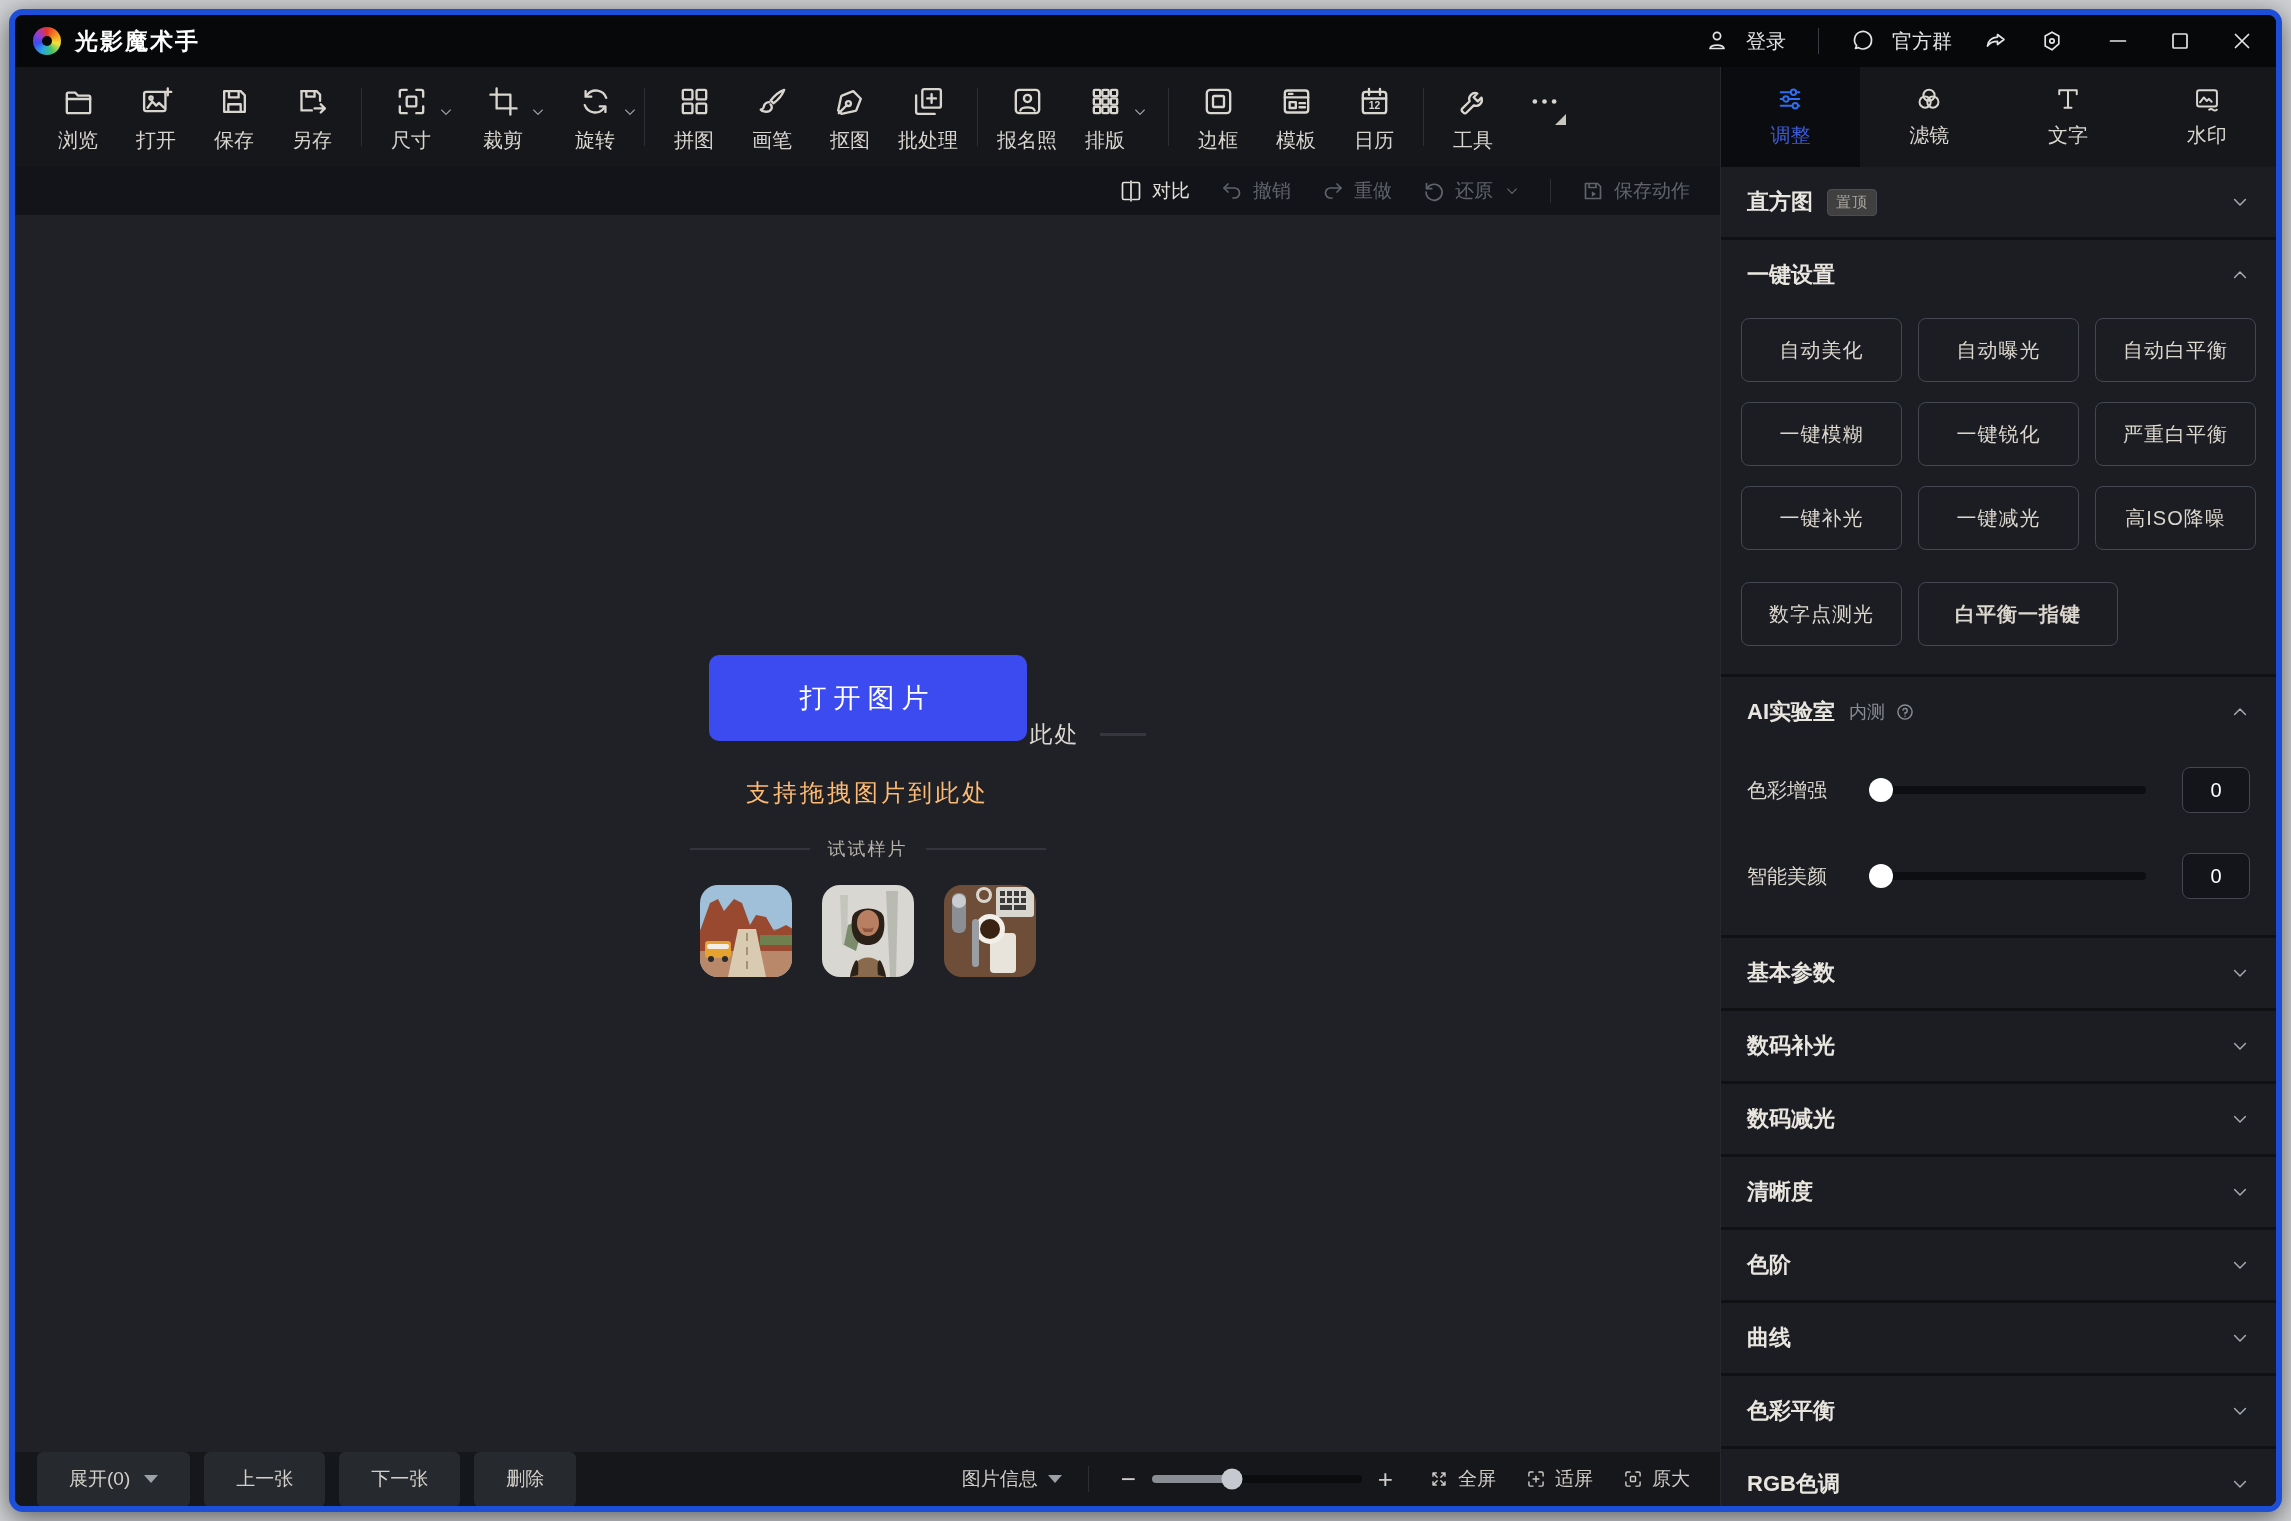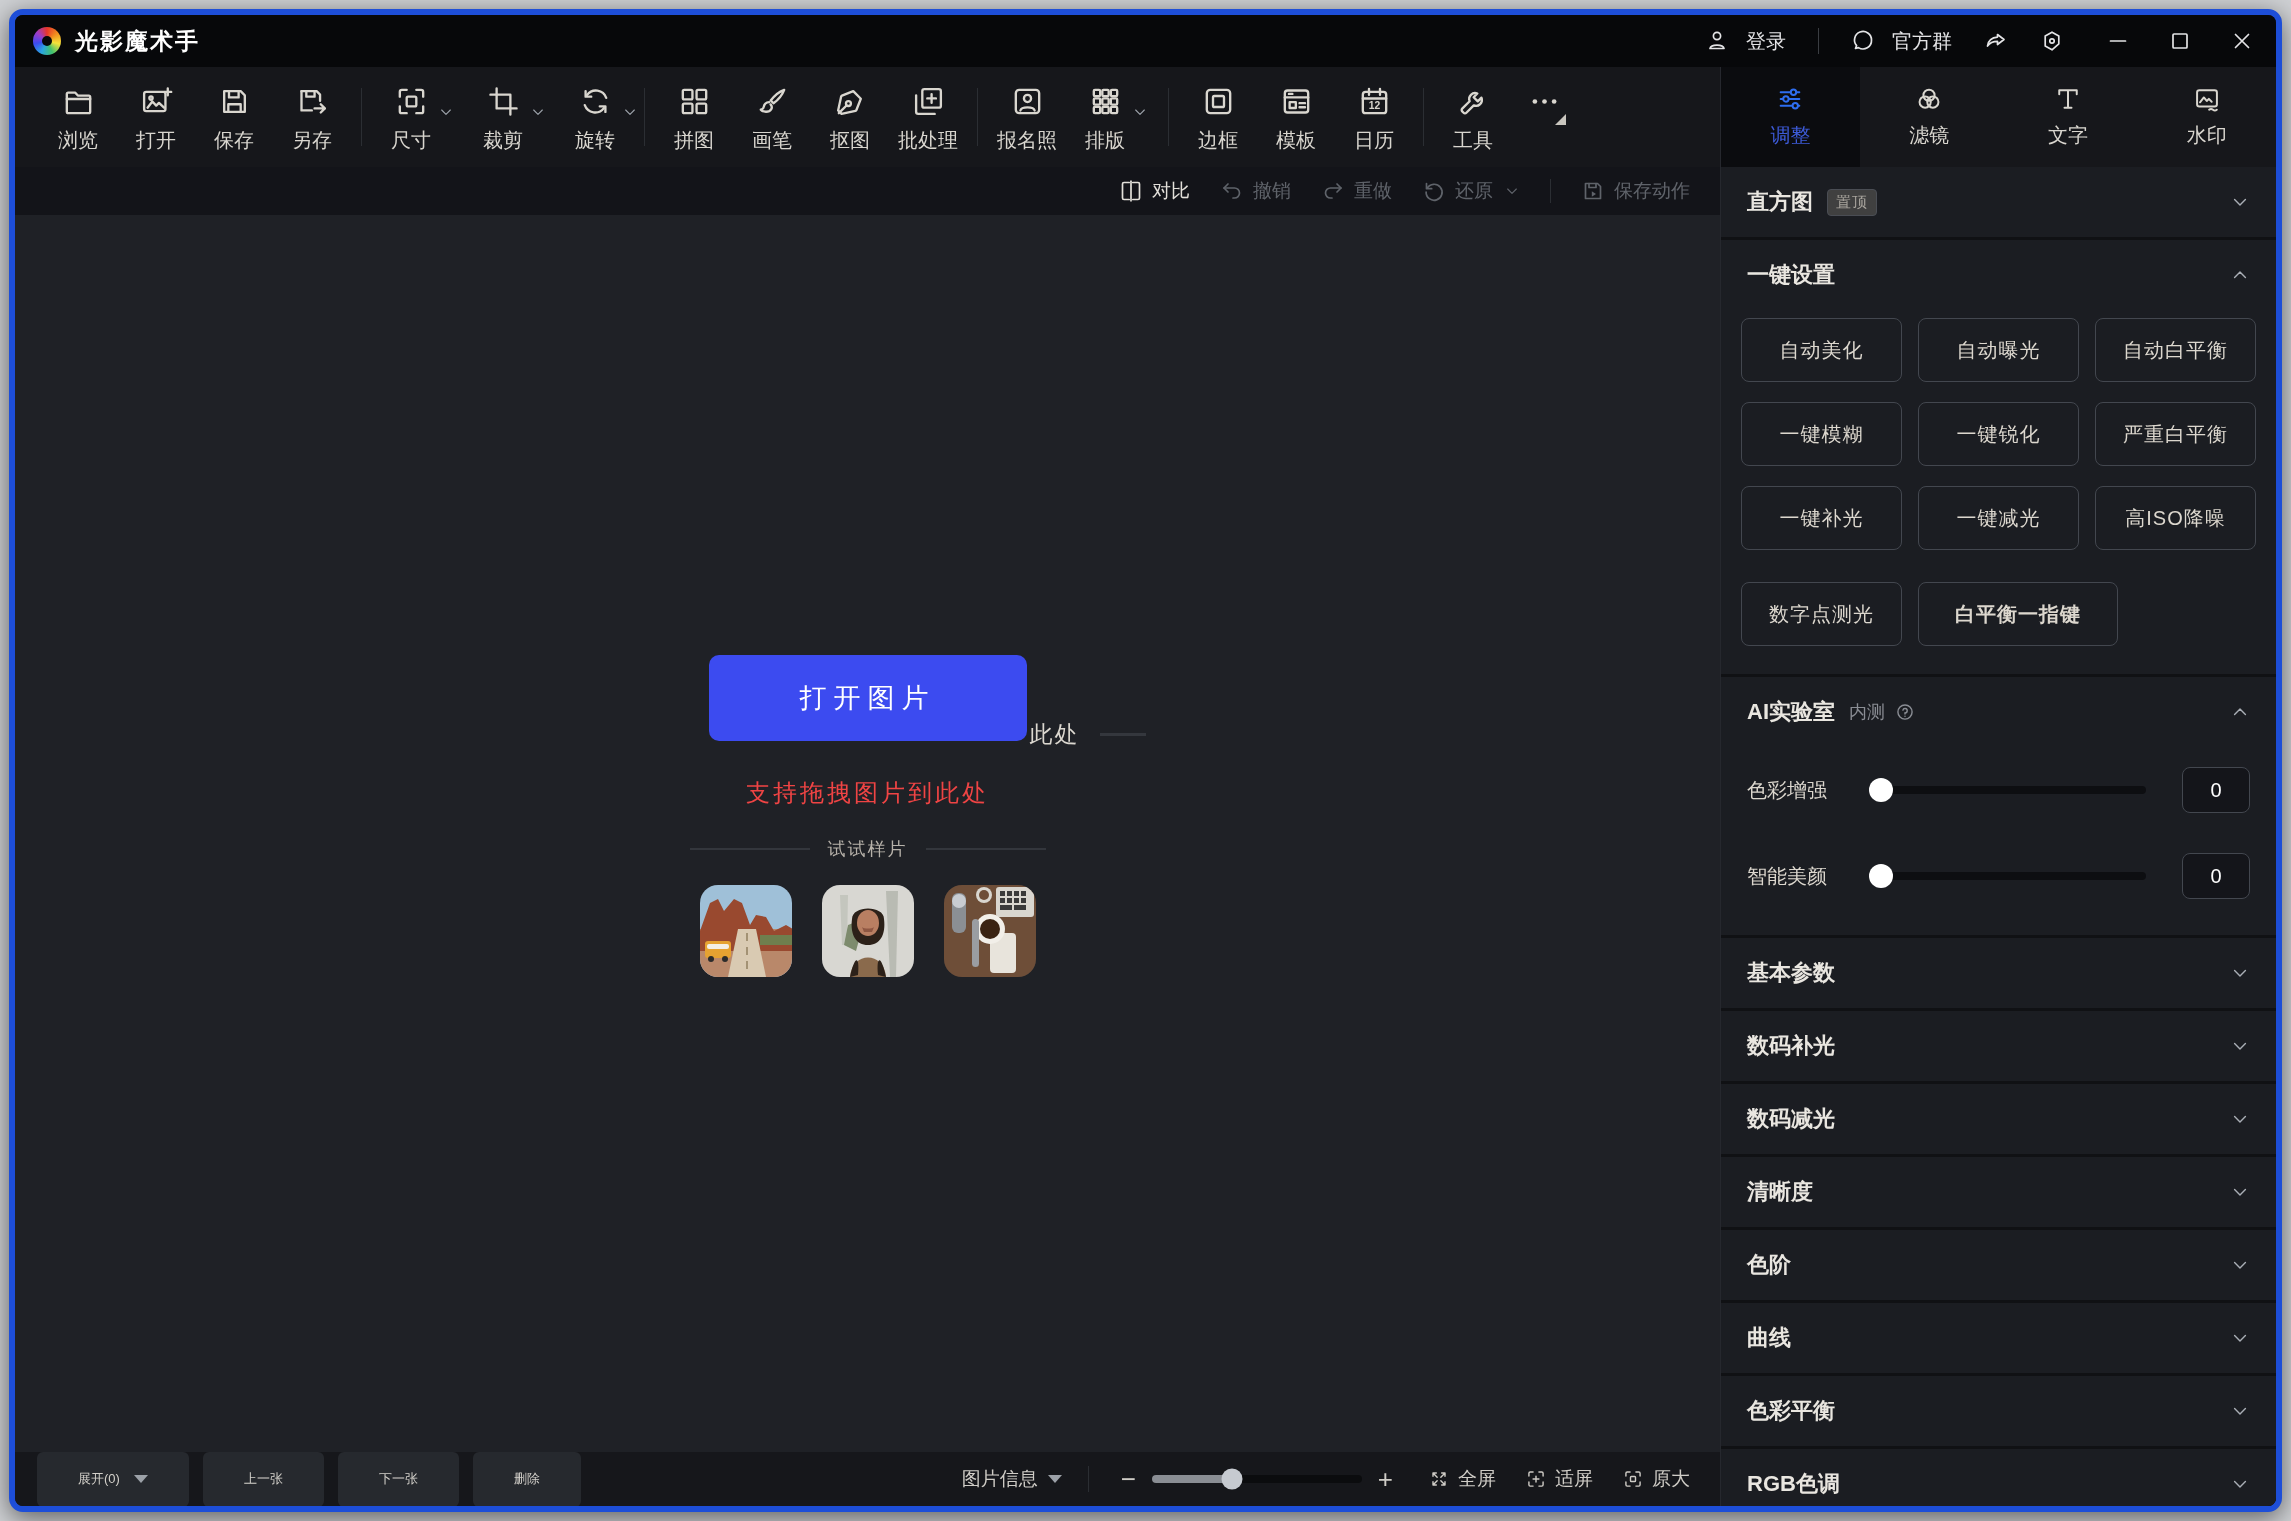--- a/index.html
+++ b/index.html
@@ -63,32 +63,32 @@
 
   
   .canvas { flex: 1; background: #1f2126; position: relative; display: flex; align-items: center; justify-content: center; }
   .center-stack { display: flex; flex-direction: column; align-items: center; position: relative; transform: translateY(-18px); }
   .open-btn { width: 318px; height: 86px; background: #3c4bf0; border: none; border-radius: 10px;
     color: #ffffff; font-size: 27px; letter-spacing: 7px; font-weight: 500;
     display: flex; align-items: center; justify-content: center; cursor: pointer; font-family: inherit; }
   .glitch { position: absolute; top: 64px; left: calc(50% + 162px); display: flex; align-items: center; gap: 20px;
     color: #dcd8d0; font-size: 23px; letter-spacing: 2px; white-space: nowrap; }
   .glitch .dash { width: 46px; height: 3px; background: #34373d; }
-  .drop-hint { margin-top: 36px; color: #ef4444; font-size: 24px; letter-spacing: 3px; }
+  .drop-hint { margin-top: 36px; color: #fdba74; font-size: 24px; letter-spacing: 3px; }
   .samples-title { margin-top: 28px; display: flex; align-items: center; gap: 18px; color: #b7b2aa; font-size: 18px; letter-spacing: 2px; }
   .samples-title .line { width: 120px; height: 2px; background: #33363c; }
   .thumbs { margin-top: 24px; display: flex; gap: 30px; }
   .thumb { width: 92px; height: 92px; border-radius: 18px; overflow: hidden; cursor: pointer; background: #2a2d33; }
   .thumb svg { display: block; }
 
   
   .statusbar { height: 54px; flex: 0 0 auto; background: #16171b; display: flex; align-items: center;
     padding: 0 30px 0 22px; font-size: 19px; color: #cfccc6; }
-  .sbtn { height: 55px; background: #26292e; border: none; border-radius: 6px; color: #d3d0ca; font-size: 13px;
-    padding: 0 41px; margin-right: 14px; display: inline-flex; align-items: center; gap: 14px; cursor: pointer; font-family: inherit; }
+  .sbtn { height: 55px; background: #26292e; border: none; border-radius: 6px; color: #d3d0ca; font-size: 19px;
+    padding: 0 32px; margin-right: 14px; display: inline-flex; align-items: center; gap: 14px; cursor: pointer; font-family: inherit; }
   .tri-down { width: 0; height: 0; border-left: 7px solid transparent; border-right: 7px solid transparent; border-top: 8px solid #9ca1a8; }
   .sb-spacer { flex: 1; }
   .info-item { display: flex; align-items: center; gap: 10px; cursor: default; }
   .sdiv { width: 1px; height: 26px; background: #2b2e33; margin: 0 26px; }
   .zoom-minus, .zoom-plus { font-size: 26px; color: #cfccc6; cursor: pointer; padding: 0 6px; }
   .ztrack { width: 210px; height: 8px; background: #0b0c0e; border-radius: 4px; position: relative; margin: 0 10px; cursor: pointer; }
   .zfill { position: absolute; left: 0; top: 0; bottom: 0; width: 38%; background: #8a8e94; border-radius: 4px; }
   .zthumb { position: absolute; top: 50%; left: 38%; transform: translate(-50%,-50%); width: 21px; height: 21px;
     border-radius: 50%; background: #c6cad0; }
   .vitem { display: flex; align-items: center; gap: 9px; margin-left: 30px; cursor: default; }

